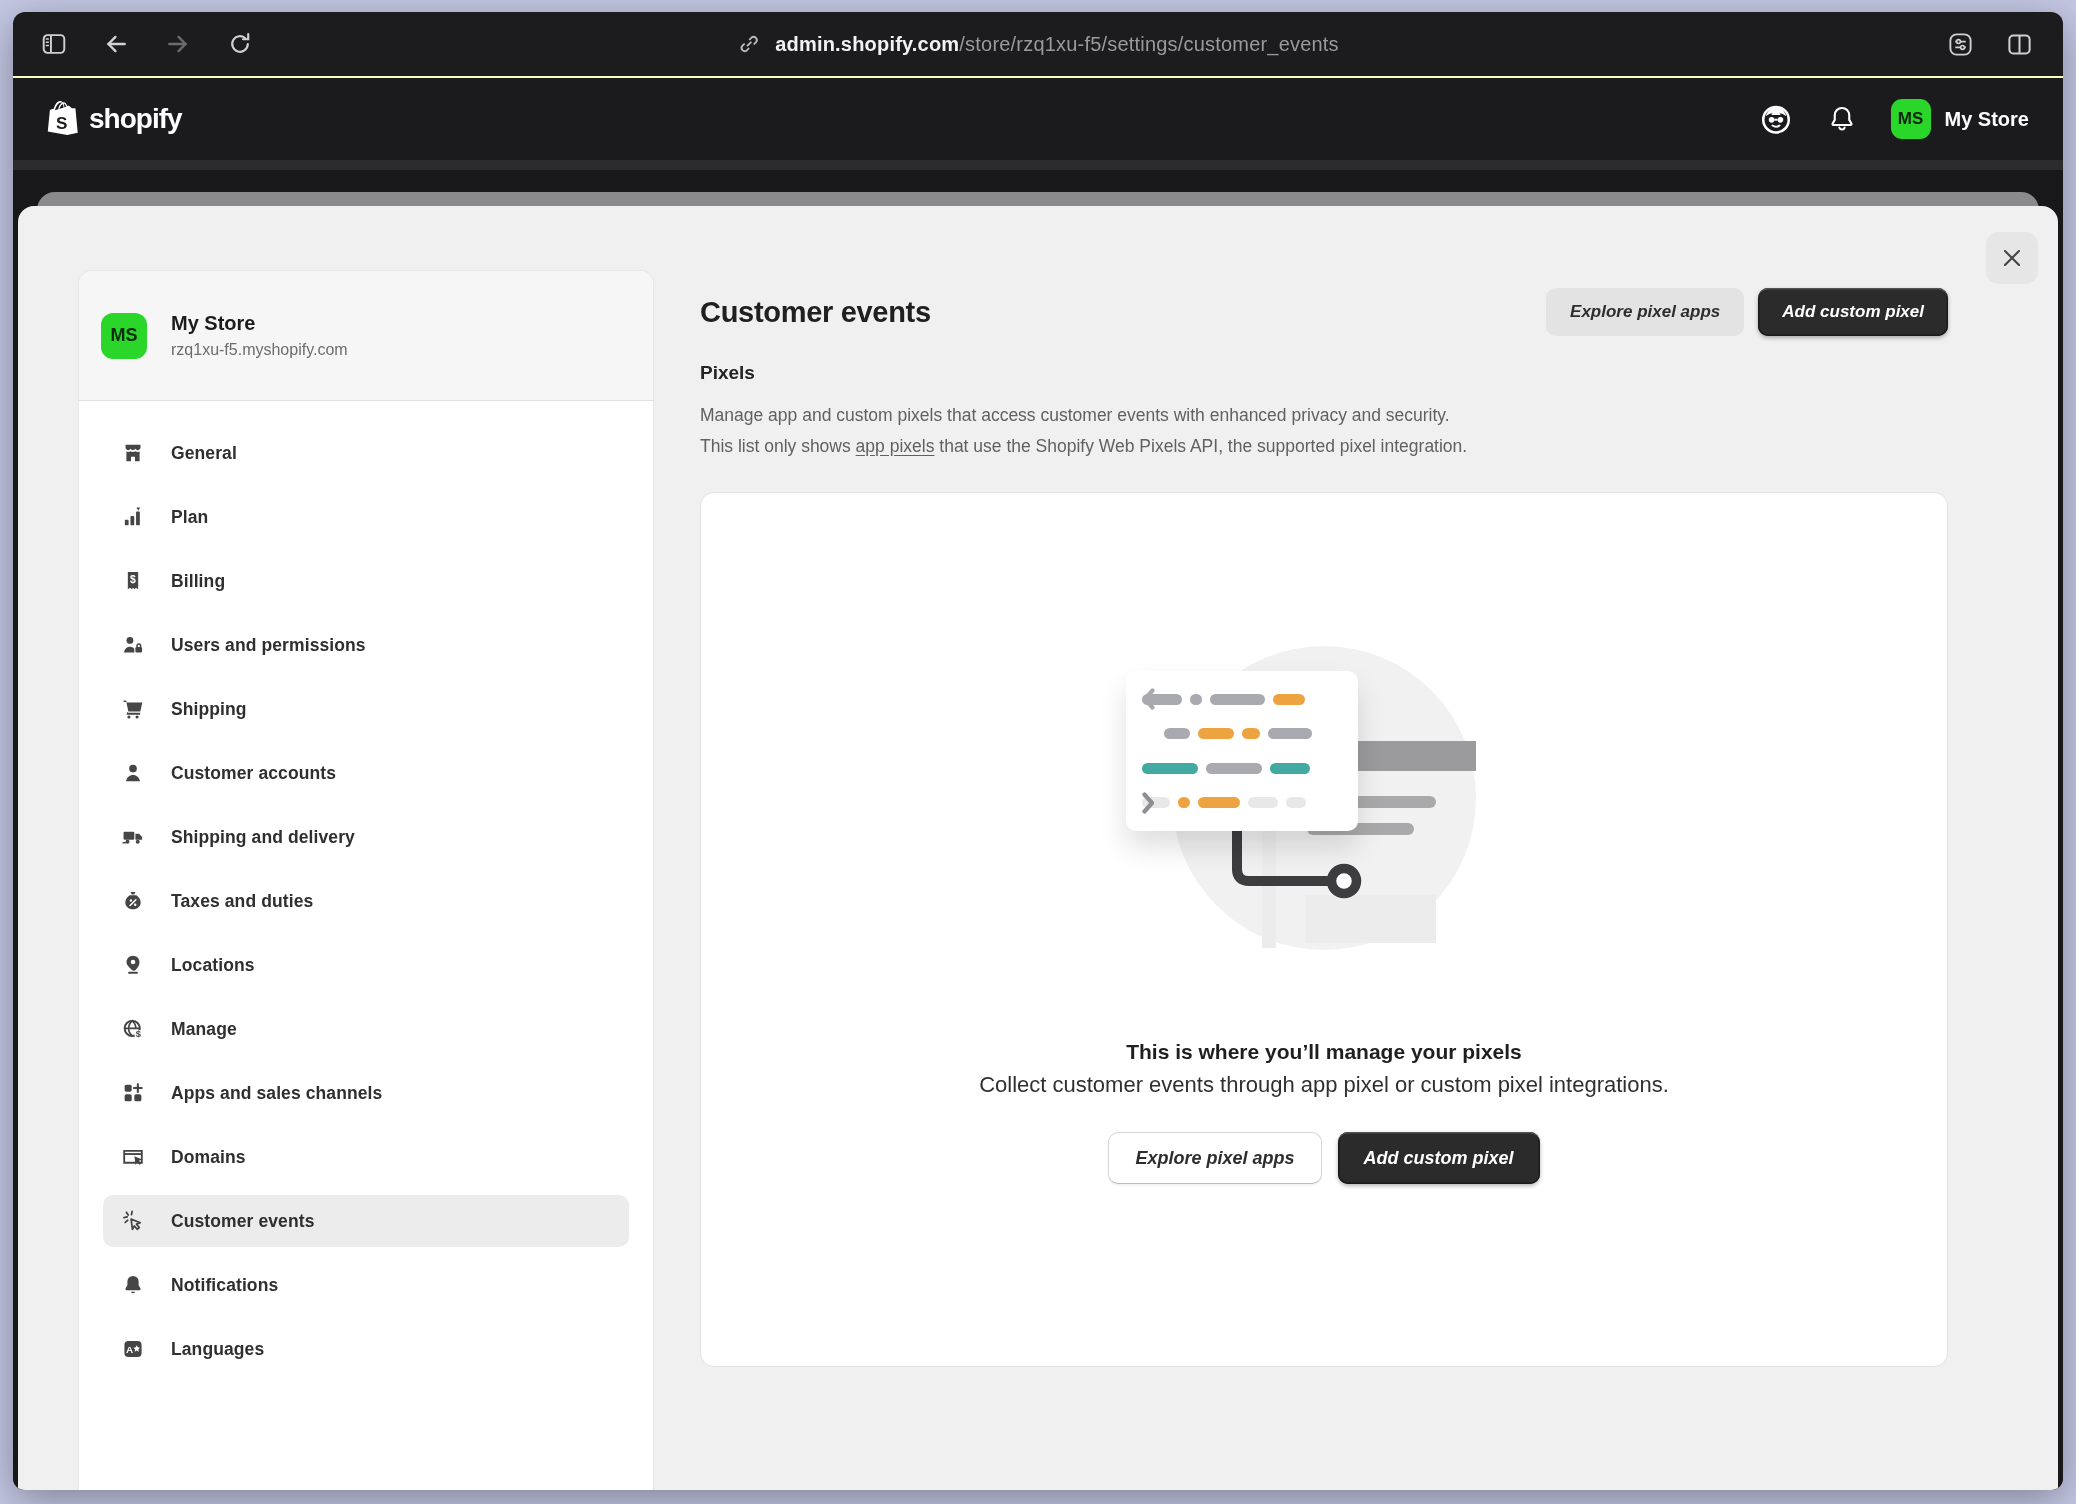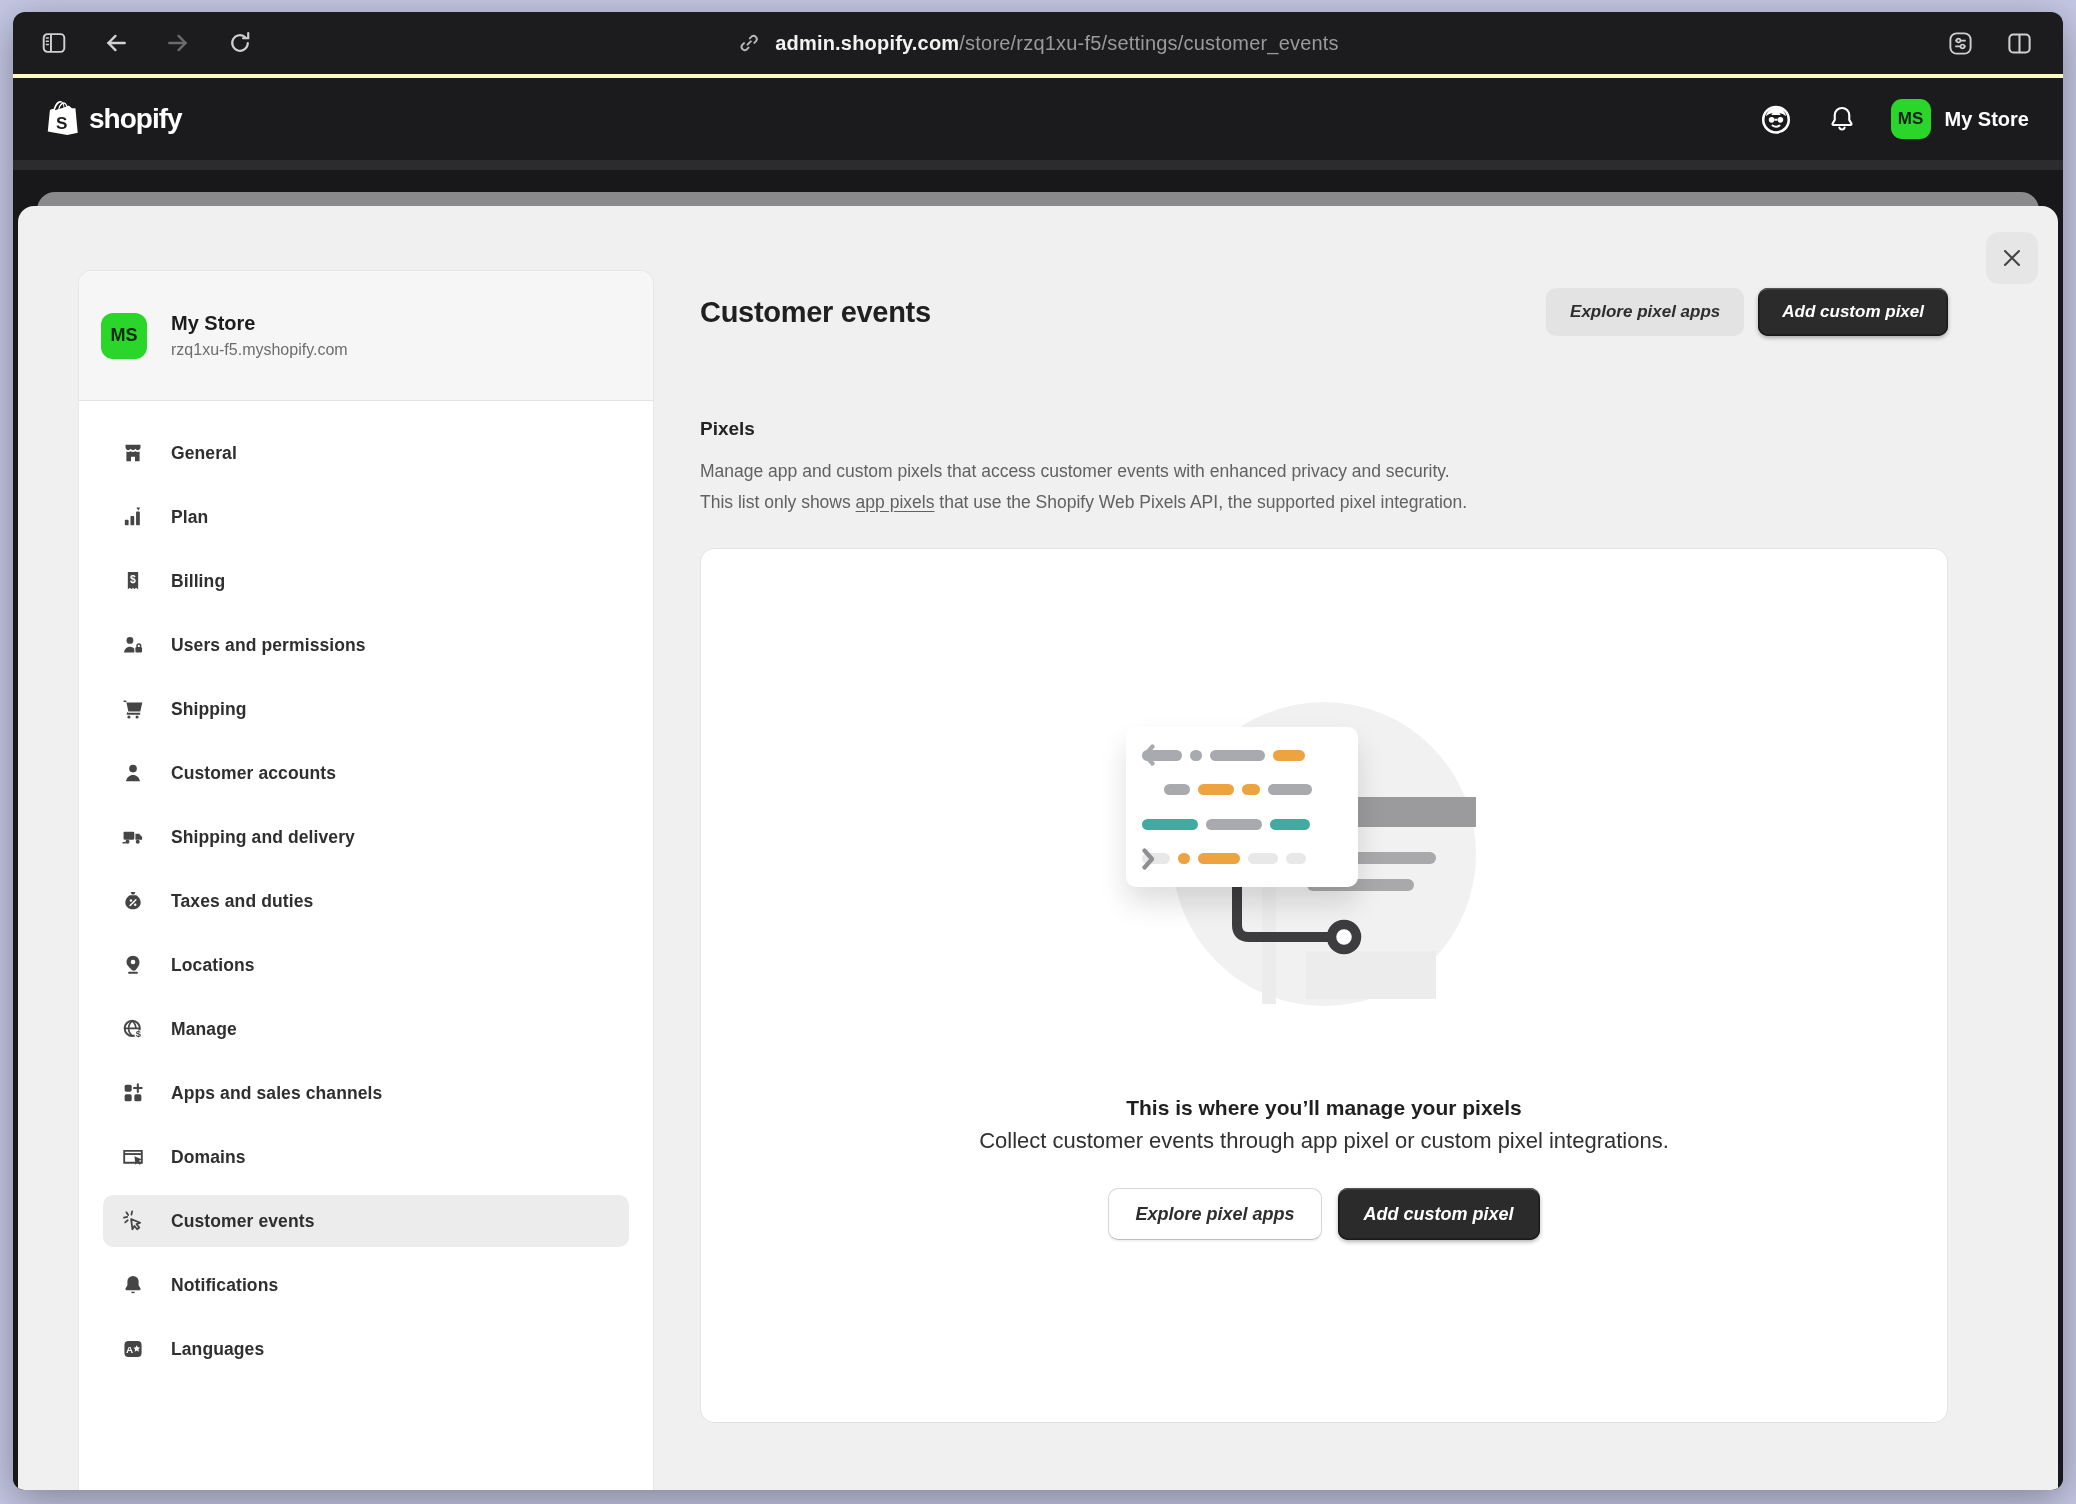--- a/index.html
+++ b/index.html
@@ -5,21 +5,21 @@
   * { margin:0; padding:0; box-sizing:border-box; }
   html,body { width:2076px; height:1504px; overflow:hidden; }
   body { background:#c5c8e4; font-family:"Liberation Sans","DejaVu Sans",sans-serif; }
 
   .window { position:absolute; left:13px; top:12px; right:13px; bottom:14px;
             background:#1c1c1e; border-radius:12px; overflow:hidden;
             display:flex; flex-direction:column; box-shadow:0 10px 40px rgba(0,0,0,.35); }
 
   
   .toolbar { height:66px; flex:0 0 66px; display:flex; align-items:center;
-             position:relative; border-bottom:4px solid #fef9c3;justify-content:space-between; }
+             position:relative; border-bottom:2px solid #fef9c3;justify-content:space-between; }
   .tb-left { display:flex; align-items:center; gap:36px; padding-left:28px; }
   .tb-right { display:flex; align-items:center; gap:32px; padding-right:30px; margin-left:auto; }
   .tb-ic { display:inline-flex; }
   .urlbox { position:absolute; left:50%; top:0; height:100%; transform:translateX(-50%);
             display:flex; align-items:center; gap:14px; white-space:nowrap; }
   .url { font-size:20px; letter-spacing:.2px; }
   .url .host { color:#f2f2f2; font-weight:700; }
   .url .path { color:#9a9a9a; font-weight:400; }
 
   
@@ -70,21 +70,21 @@
                justify-content:center; cursor:pointer; border:none; }
   .page-header { margin-top:82px; display:flex; align-items:center; justify-content:space-between; }
   h1 { font-size:29px; font-weight:700; color:#202020; letter-spacing:-.3px; }
   .actions { display:flex; gap:14px; }
   .btn { border:none; border-radius:10px; font-size:17px; font-weight:600; cursor:pointer;
          display:inline-flex; align-items:center; justify-content:center;
          font-family:"Liberation Sans","DejaVu Sans",sans-serif;font-style:italic; }
   .btn-gray { height:48px; padding:0 24px; background:#e3e3e3; color:#2e2e2e; }
   .btn-dark { height:48px; padding:0 24px; background:#2b2b2b; color:#fff;
               box-shadow:inset 0 1.5px 0 rgba(255,255,255,.25), inset 0 0 0 1.5px #1a1a1a, 0 2px 4px rgba(0,0,0,.3); }
-  .sec-title { margin-top:82px; font-size:19px; font-weight:700; color:#242424; }
+  .sec-title { margin-top:26px; font-size:19px; font-weight:700; color:#242424; }
   .sec-desc { margin-top:16px; font-size:17.5px; line-height:31px; color:#616161; }
   .sec-desc a { color:#616161; text-decoration:underline; text-underline-offset:3px; }
 
   .card { margin-top:30px; background:#fff; border:1px solid #e3e3e3; border-radius:14px;
           height:875px; overflow:hidden; }
 
   
   .illu { position:relative; height:505px; }
   .illu * { position:absolute; }
   .circle { top:153px; left:50%; margin-left:-152px; width:304px; height:304px;

